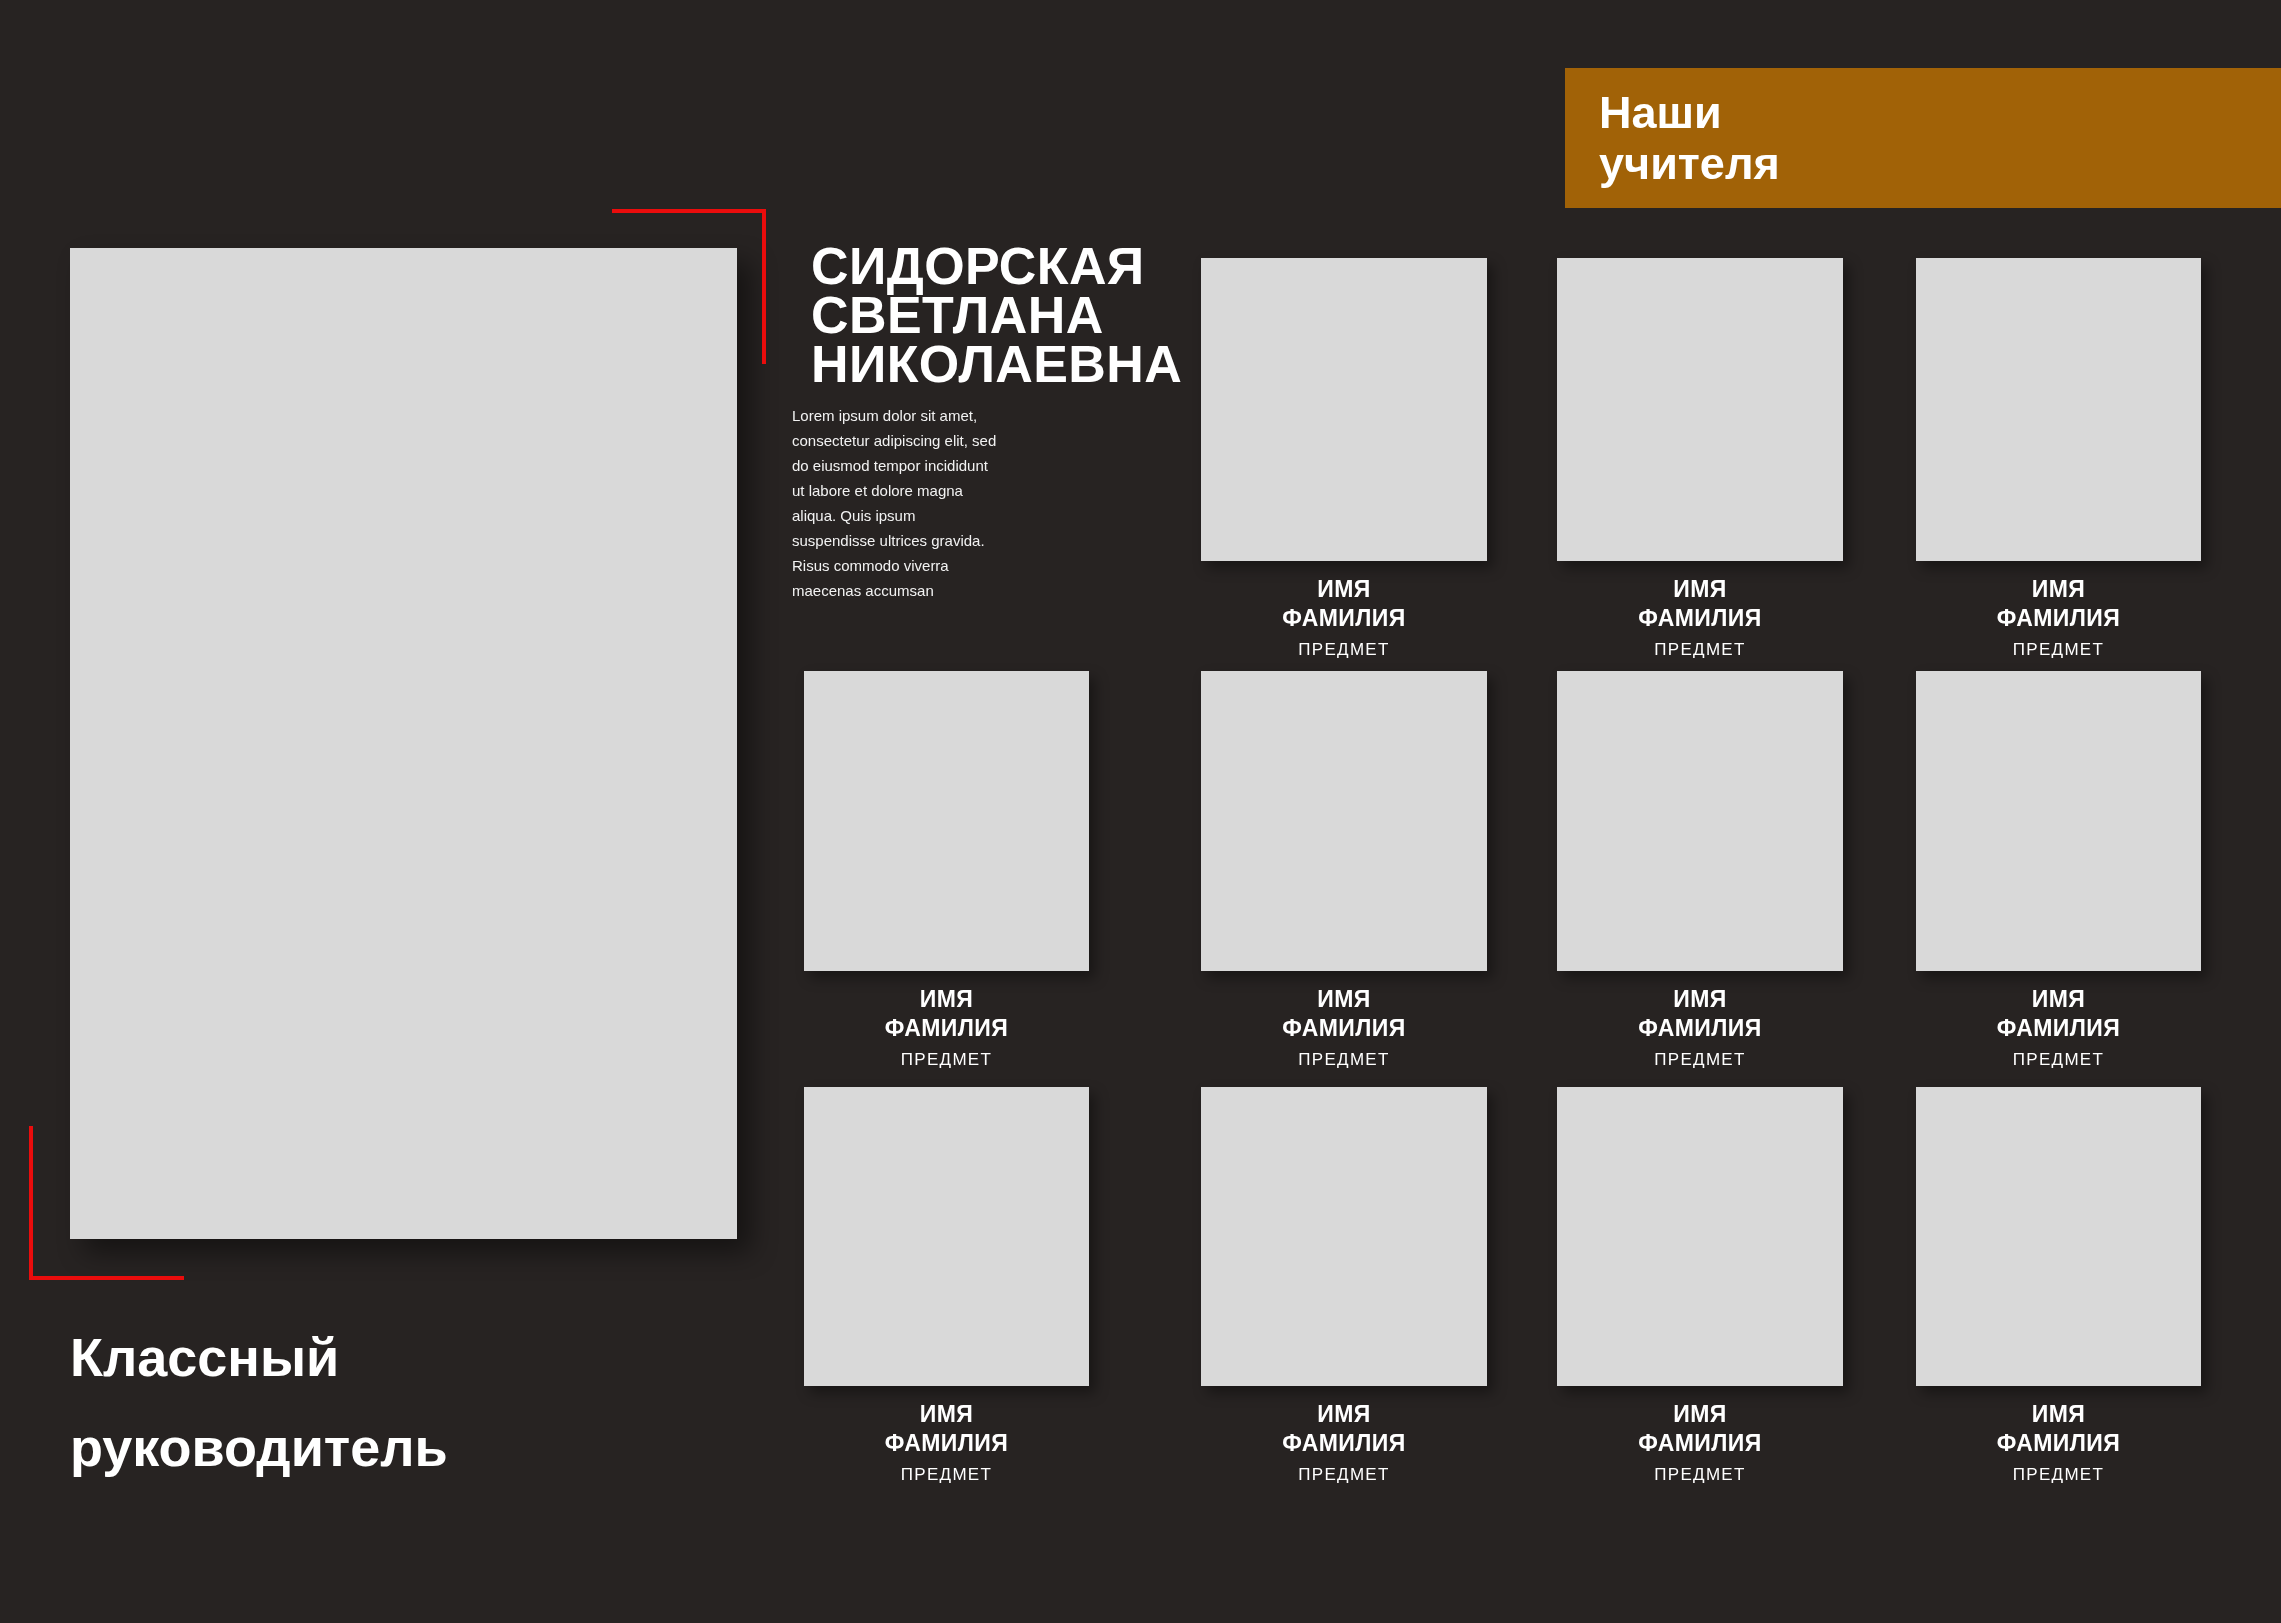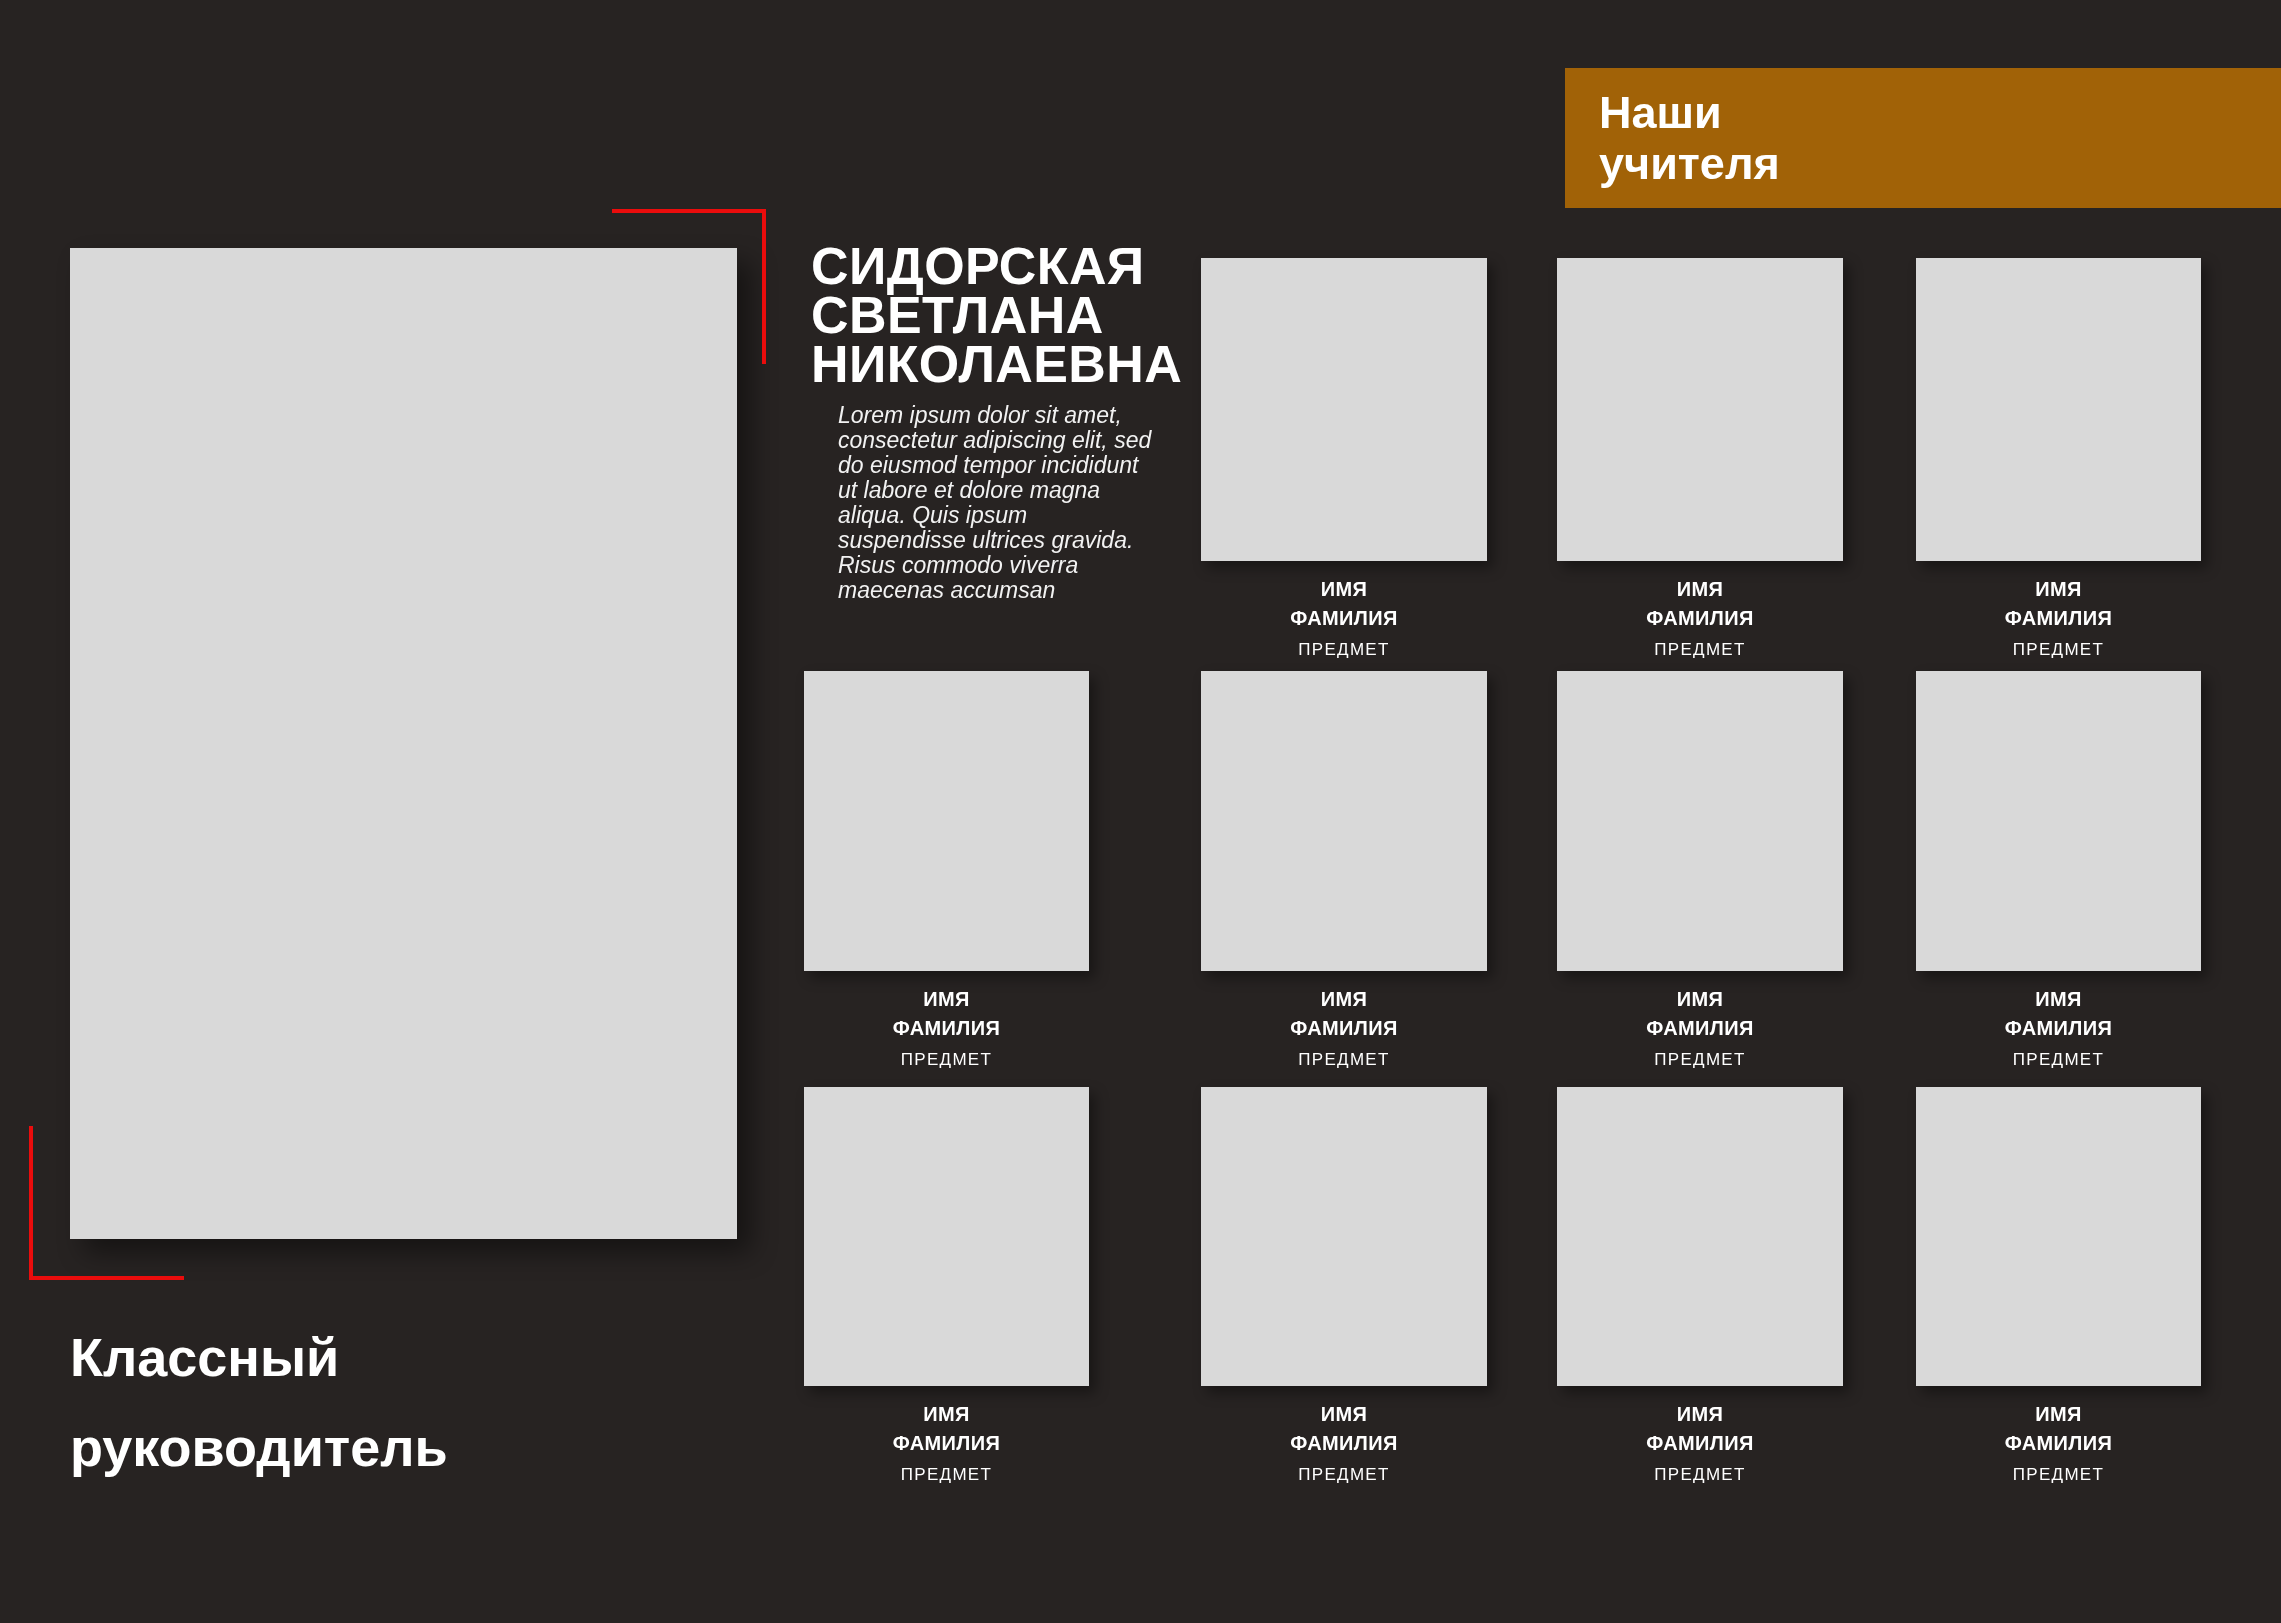--- a/index.html
+++ b/index.html
@@ -42,39 +42,39 @@
     border-left: 4.5px solid #ea0c0c; border-bottom: 4.5px solid #ea0c0c;
   }
 
   
   .teacher-name {
     left: 811px; top: 242px;
     font-size: 52px; line-height: 49px; font-weight: bold;
     letter-spacing: 0.4px; color: #ffffff;
   }
   .teacher-bio {
-    left: 838px; top: 403px; width: 348px;
-    font-size: 23px; line-height: 25px;
-    font-style: italic; color: #f2f2f2;
+    left: 792px; top: 403px; width: 348px;
+    font-size: 15px; line-height: 25px;
+    color: #f2f2f2;
   }
   .main-heading {
     left: 70px; top: 1312px;
     font-size: 54px; line-height: 90px; font-weight: bold; color: #ffffff;
   }
 
   
   .card { position: absolute; text-align: center; }
   .card .photo {
     width: 100%;
     background: #d9d9d9;
     box-shadow: 6.2px 7.1px 12.5px rgba(0,0,0,0.38);
   }
   .card .tname {
     margin-top: 14.3px;
-    font-size: 20px; line-height: 29px; font-weight: bold;
+    font-size: 23px; line-height: 29px; font-weight: bold;
     letter-spacing: 0.4px; color: #ffffff;
   }
   .card .tsubj {
     margin-top: 7px;
     font-size: 17px; letter-spacing: 1.3px; color: #ffffff;
   }
   .c1 { left: 804px;  width: 285px; }
   .c2 { left: 1201px; width: 286px; }
   .c3 { left: 1557px; width: 286px; }
   .c4 { left: 1916px; width: 285px; }

